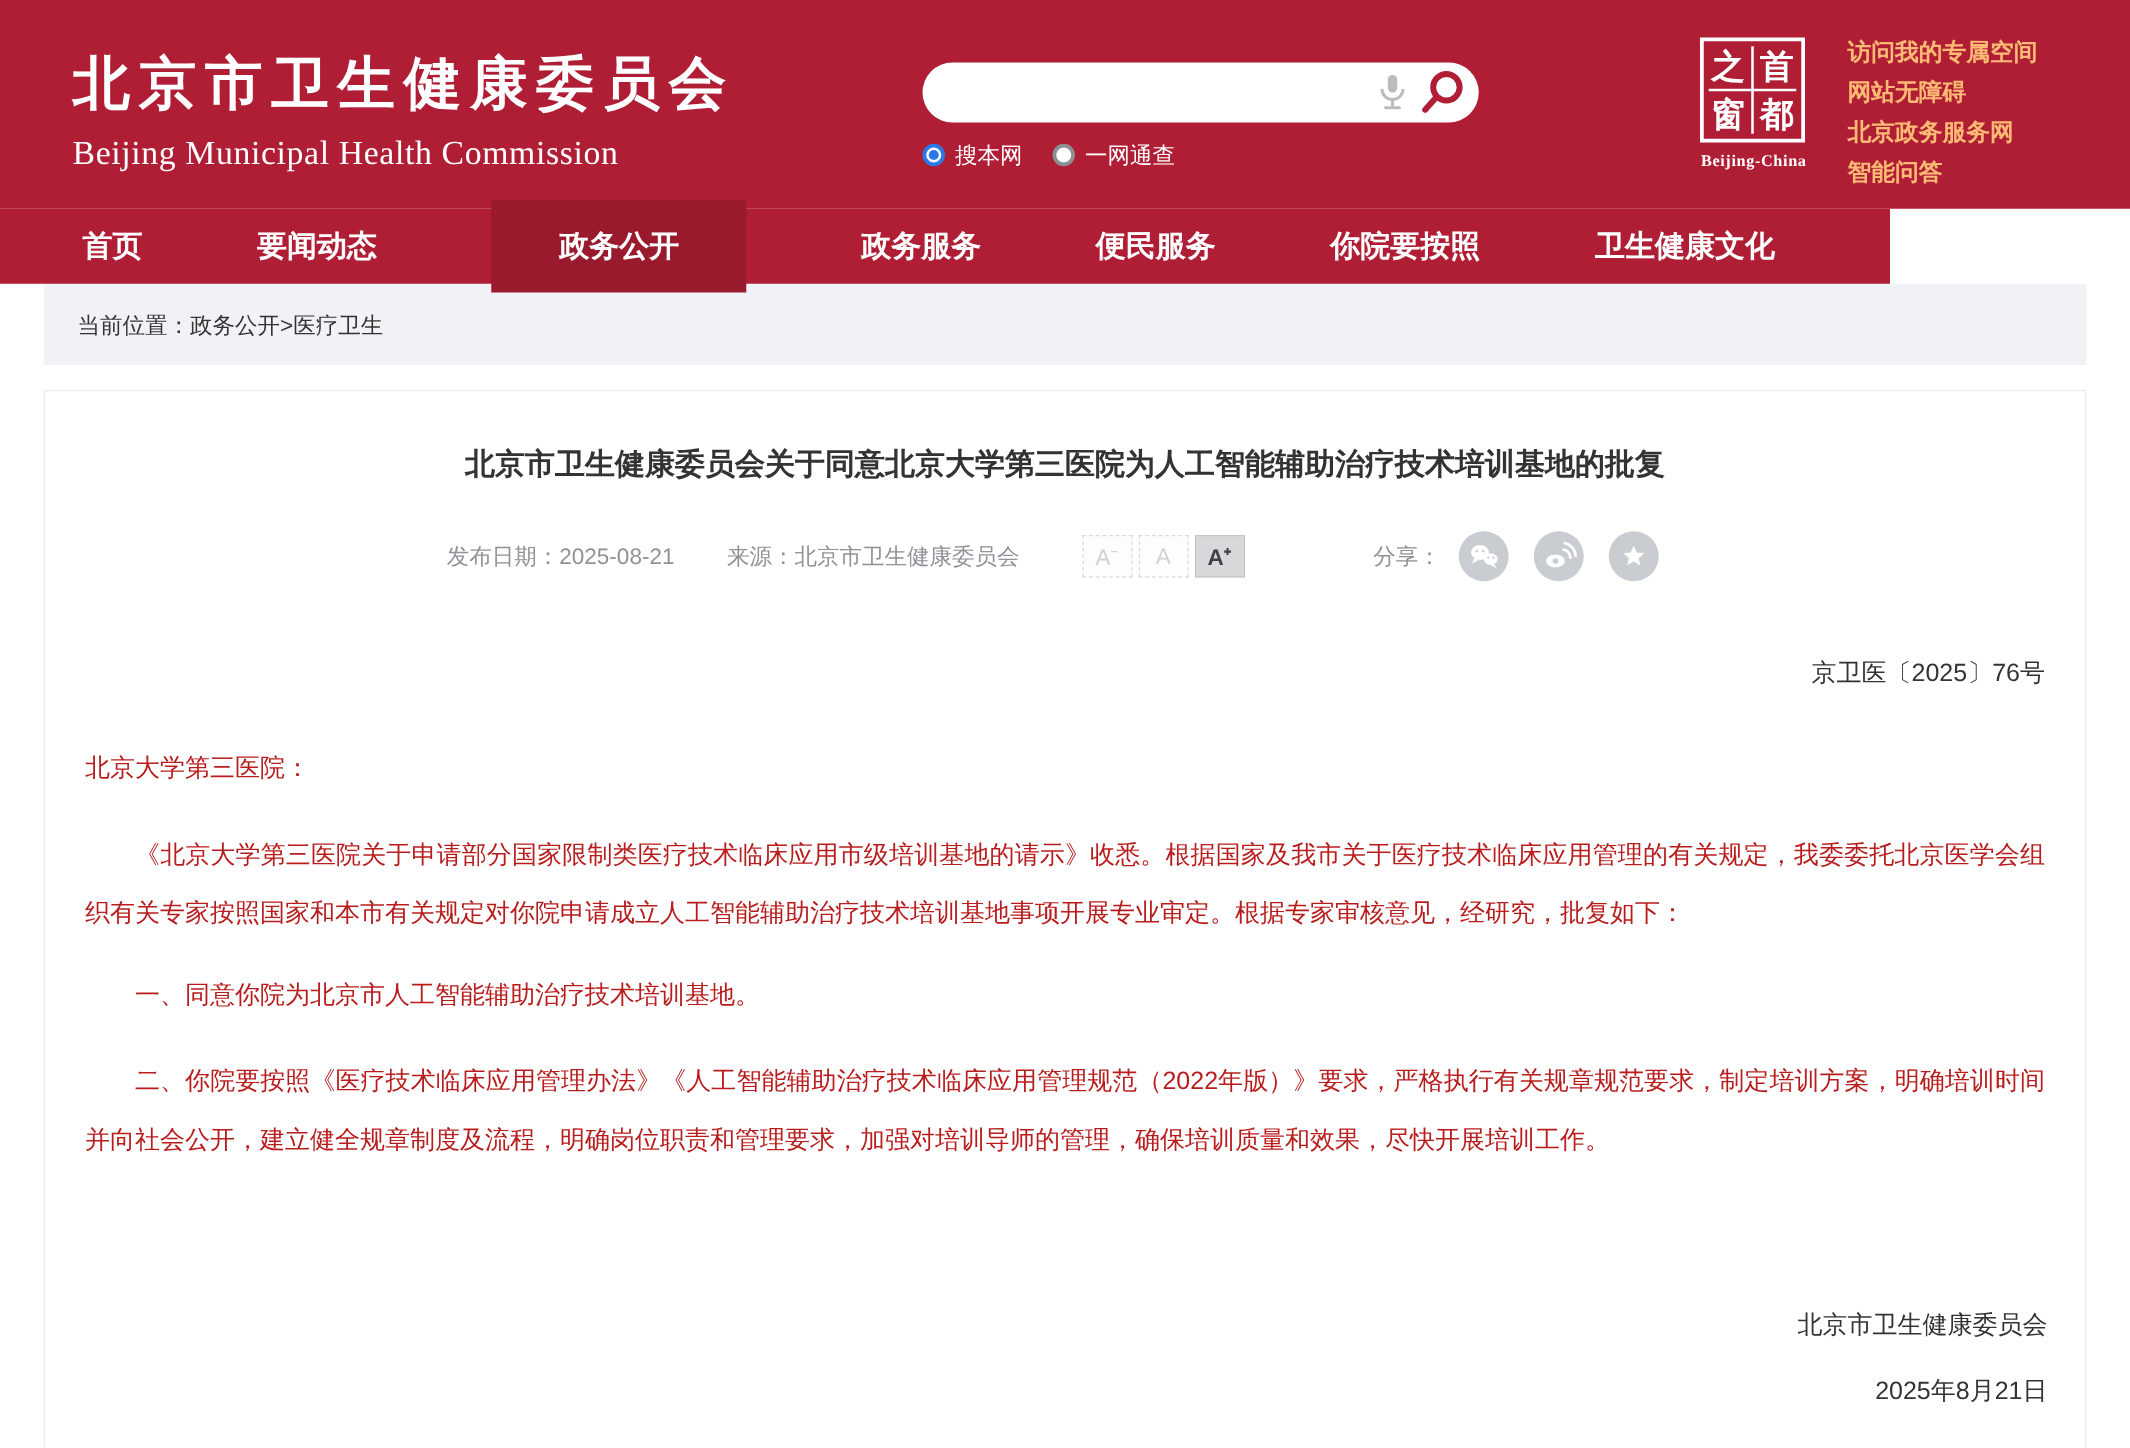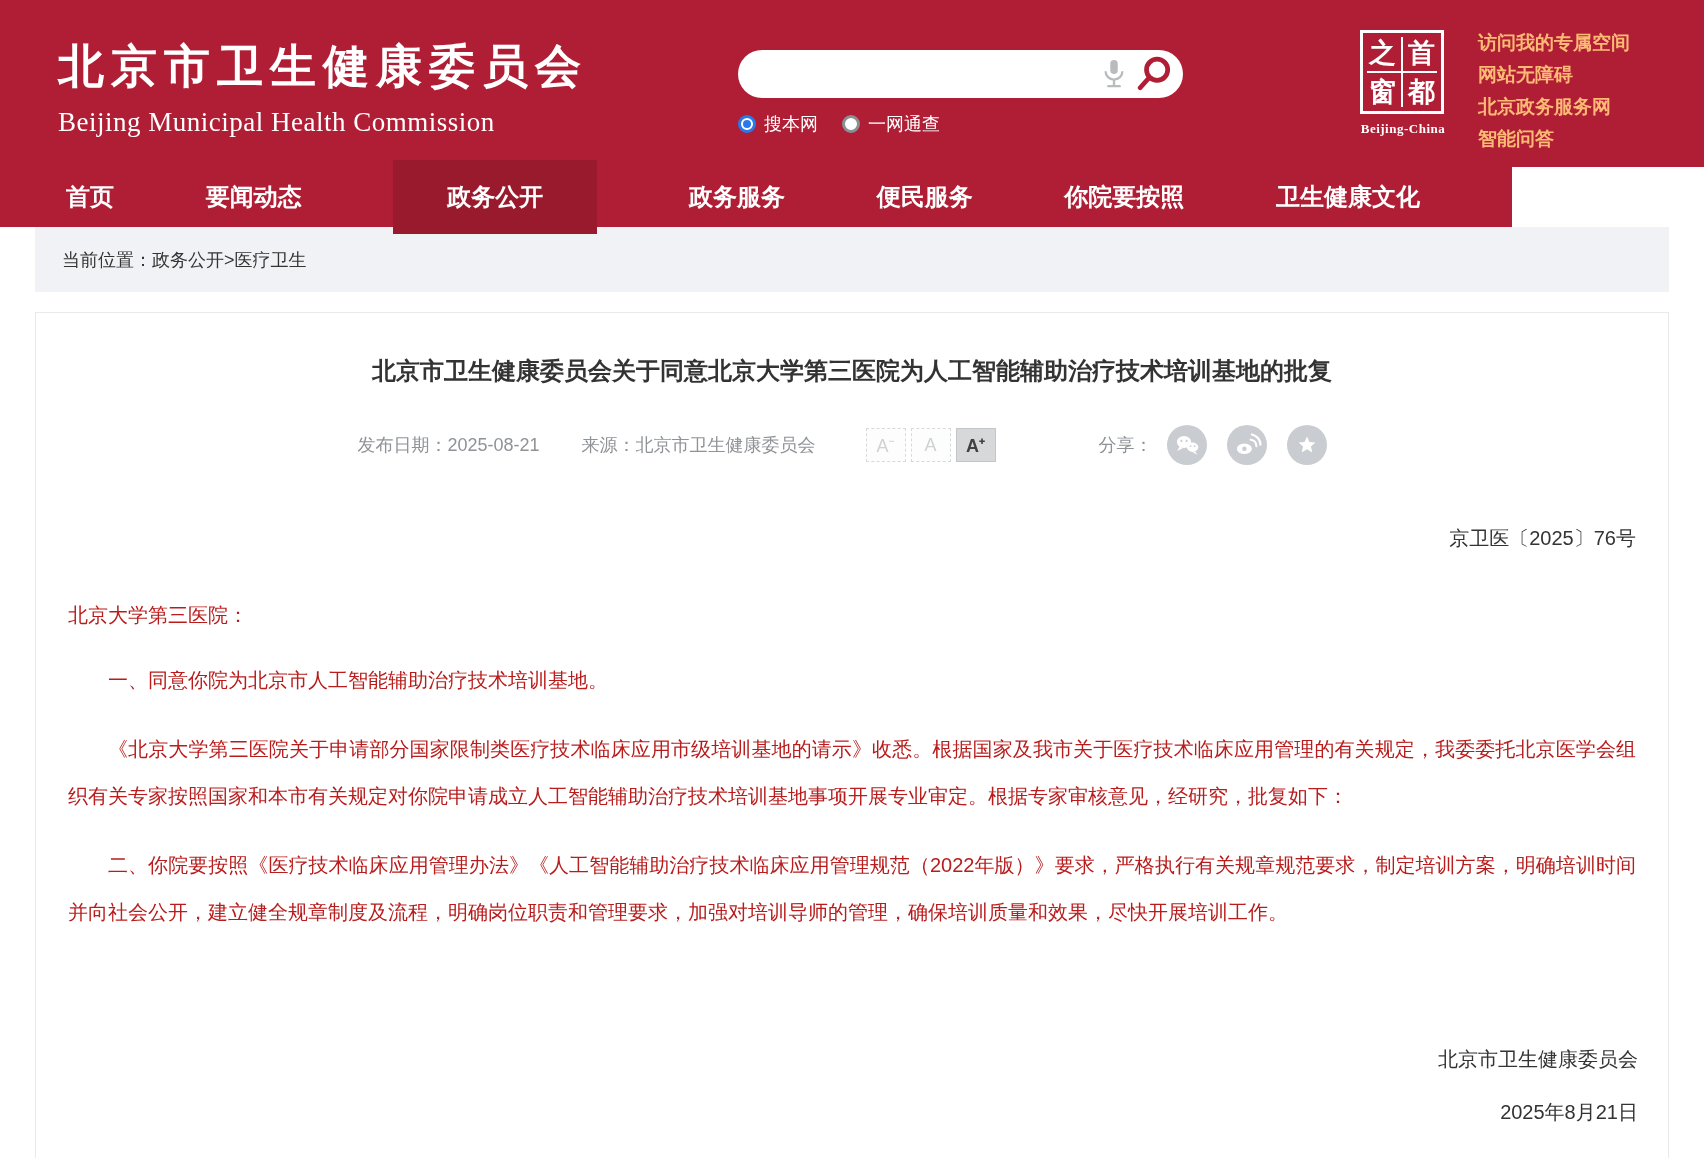--- a/index.html
+++ b/index.html
@@ -203,22 +203,22 @@
             <polygon points="20,8 23.5,15.8 32,16.6 25.6,22.2 27.6,30.6 20,26 12.4,30.6 14.4,22.2 8,16.6 16.5,15.8" fill="#ffffff"></polygon>
           </svg>
         </span>
       </span>
     </div>
 
     <div class="doc-number">京卫医〔2025〕76号</div>
 
     <div class="body-text">
       <p class="salutation">北京大学第三医院：</p>
+      <p class="para p1">《北京大学第三医院关于申请部分国家限制类医疗技术临床应用市级培训基地的请示》收悉。根据国家及我市关于医疗技术临床应用管理的有关规定，我委委托北京医学会组织有关专家按照国家和本市有关规定对你院申请成立人工智能辅助治疗技术培训基地事项开展专业审定。根据专家审核意见，经研究，批复如下：</p>
       <p class="para p2">一、同意你院为北京市人工智能辅助治疗技术培训基地。</p>
-      <p class="para p1">《北京大学第三医院关于申请部分国家限制类医疗技术临床应用市级培训基地的请示》收悉。根据国家及我市关于医疗技术临床应用管理的有关规定，我委委托北京医学会组织有关专家按照国家和本市有关规定对你院申请成立人工智能辅助治疗技术培训基地事项开展专业审定。根据专家审核意见，经研究，批复如下：</p>
       <p class="para p3">二、你院要按照《医疗技术临床应用管理办法》《人工智能辅助治疗技术临床应用管理规范（2022年版）》要求，严格执行有关规章规范要求，制定培训方案，明确培训时间并向社会公开，建立健全规章制度及流程，明确岗位职责和管理要求，加强对培训导师的管理，确保培训质量和效果，尽快开展培训工作。</p>
     </div>
 
     <div class="signature">北京市卫生健康委员会</div>
     <div class="sign-date">2025年8月21日</div>
   </main>
 
 </div>
 
 </body></html>

